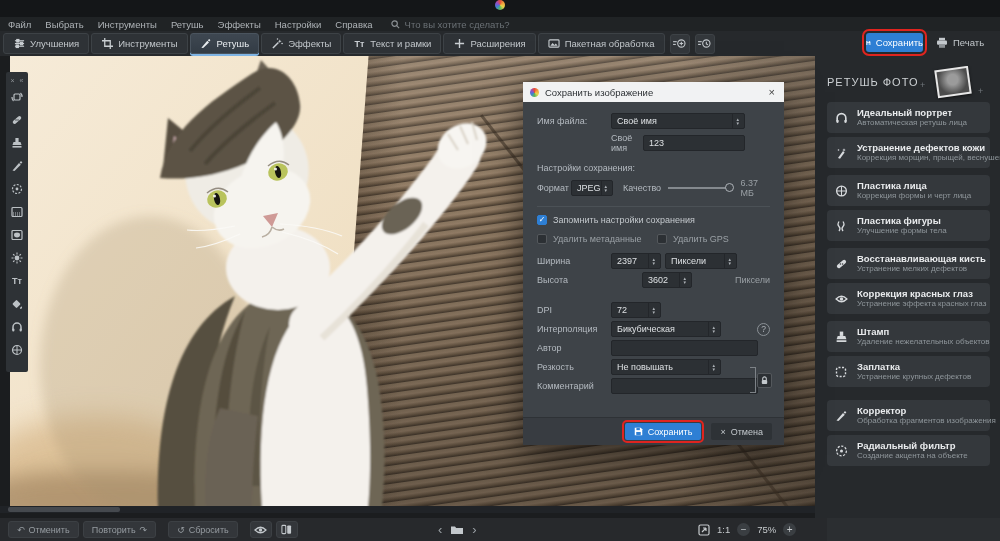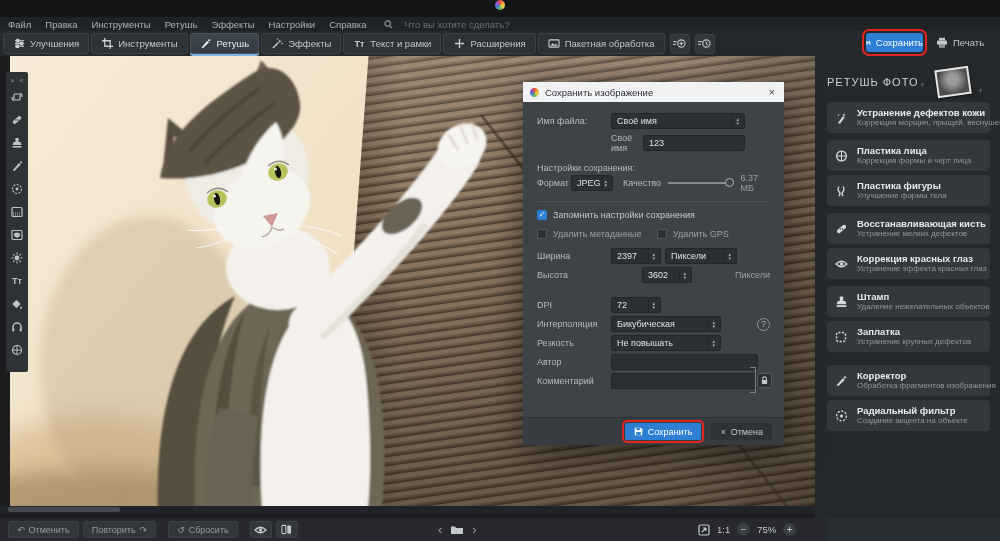--- a/index.html
+++ b/index.html
@@ -5,21 +5,21 @@
   * { margin:0; padding:0; box-sizing:border-box; font-family:"Liberation Sans","DejaVu Sans",sans-serif; }
   html,body { width:1000px; height:541px; overflow:hidden; background:#1b1d1f; }
   svg { display:block; }
 
   
   #titlebar { position:absolute; left:0; top:0; width:1000px; height:17px; background:#141618; display:flex; align-items:center; padding:0 6px; gap:6px;flex-direction:column; }
   .logo { width:10px; height:10px; border-radius:50%; background:conic-gradient(#e54b3c,#f2a33c,#e8d44d,#58b85c,#3f7fd4,#8e4fc9,#e54b3c); flex:0 0 auto; }
   #title-text { font-size:9.5px; color:#8d9296; }
   #menubar { position:absolute; left:0; top:17px; width:1000px; height:14px; background:#202325; display:flex; align-items:center; gap:14px; padding:0 8px; }
   .mitem { font-size:9.5px; color:#aeb3b7; cursor:default; }
-  #menubar .search { display:flex; align-items:center; gap:11px; margin-left:4px; }
+  #menubar .search { display:flex; align-items:center; gap:5px; margin-left:4px; }
   #menubar .search input { background:transparent; border:none; outline:none; color:#6b7176; font-size:9.5px; width:140px; }
   #menubar .search input::placeholder { color:#6b7176; }
 
   #tabbar { position:absolute; left:0; top:31px; width:1000px; height:25px; background:#26292c; display:flex; align-items:center; padding:0 3px; gap:2px; }
   .tab { height:21px; display:flex; align-items:center; gap:5px; padding:0 9px; background:#2e3236; border:1px solid #3d4246; border-radius:3px; color:#c3c8cc; font-size:9.5px; white-space:nowrap; cursor:pointer; }
   .tab.active { background:linear-gradient(#3e4751,#333c45); border-color:#4a545e; color:#e8ecef; box-shadow:0 2px 0 #7fb4e4; }
   .tab .ticon { width:12px; height:12px; flex:0 0 auto; display:flex; align-items:center; justify-content:center; color:#c9ced2; font-size:9px; font-weight:bold; }
   .qbtn { width:20px; height:20px; background:#33373b; border:1px solid #3d4246; border-radius:3px; display:flex; align-items:center; justify-content:center; margin-left:3px; cursor:pointer; }
   #save-top { position:absolute; left:866px; top:33px; width:57px; height:19px; background:#2e7fd4; border-radius:3px; display:flex; align-items:center; justify-content:center; gap:5px; color:#fff; font-size:9.5px; cursor:pointer; outline:2px solid #e0241f; outline-offset:2px; }
   #print-top { position:absolute; left:936px; top:33px; height:19px; display:flex; align-items:center; gap:5px; color:#c3c8cc; font-size:9.5px; cursor:pointer; }
@@ -104,21 +104,21 @@
 </head>
 <body>
 
 <div id="titlebar">
   <div class="logo"></div>
   <div id="title-text">ФотоМАСТЕР - Кошечка.jpg</div>
 </div>
 
 <div id="menubar">
   <span class="mitem">Файл</span>
-  <span class="mitem">Правка</span>
+  <span class="mitem">Выбрать</span>
   <span class="mitem">Инструменты</span>
   <span class="mitem">Ретушь</span>
   <span class="mitem">Эффекты</span>
   <span class="mitem">Настройки</span>
   <span class="mitem">Справка</span>
   <span class="search">
     <svg width="9" height="9" viewBox="0 0 10 10">
         <circle cx="4" cy="4" r="3" fill="none" stroke="#8d9296" stroke-width="1.3"></circle>
         <line x1="6.3" y1="6.3" x2="9" y2="9" stroke="#8d9296" stroke-width="1.3"></line>
       </svg>
@@ -380,20 +380,31 @@
       <span class="plus" style="left:2px;top:14px;">+</span>
       <span class="plus" style="left:60px;top:20px;">+</span>
       <div class="frame">
           <div class="pic"></div>
         </div>
     </div>
   </div>
 
   <div class="ritem">
     <span class="ic">
+        <svg width="13" height="13" viewBox="0 0 12 12">
+          <path d="M2 9 V6 a4 4 0 0 1 8 0 v3" fill="none" stroke="#d7dadd" stroke-width="1.5"></path>
+          <rect x="1.2" y="7.5" width="2.2" height="3" rx="1" fill="#d7dadd"></rect>
+          <rect x="8.6" y="7.5" width="2.2" height="3" rx="1" fill="#d7dadd"></rect>
+        </svg>
+      </span>
+    <div class="t">Идеальный портрет</div>
+    <div class="s">Автоматическая ретушь лица</div>
+  </div>
+  <div class="ritem">
+    <span class="ic">
         <svg width="12" height="12" viewBox="0 0 12 12">
           <path d="M3 11 L8 4 l1.6 1.6 L5 11.8z" fill="#d7dadd"></path>
           <path d="M9 1.2l.5 1.2 1.2.5-1.2.5-.5 1.2-.5-1.2-1.2-.5 1.2-.5z" fill="#d7dadd"></path>
           <circle cx="3.5" cy="3" r=".8" fill="#d7dadd"></circle>
         </svg>
       </span>
     <div class="t">Устранение дефектов кожи</div>
     <div class="s">Коррекция морщин, прыщей, веснушек</div>
   </div>
   <div class="ritem gap6">
@@ -498,21 +509,21 @@
     <div class="row" style="margin-top:4px;">
       <span class="lab"></span>
       <span class="val" style="width:32px;color:#b4bac0;">Своё имя</span>
       <div class="field" style="width:102px;">
         <input value="123" style="">
       </div>
     </div>
     <div class="row" style="margin-top:10px;">
       <span class="val" style="color:#b4bac0;">Настройки сохранения:</span>
     </div>
-    <div class="row" style="">
+    <div class="row" style="margin-top:5px;">
       <span class="lab" style="width:34px;">Формат</span>
       <div class="field" style="width:44px;">
         <span>JPEG</span>
         <span class="spin">
             <i>▴</i>
             <i>▾</i>
           </span>
       </div>
       <span class="lab" style="width:auto;margin-left:10px;margin-right:7px;">Качество</span>
       <div class="slider">
@@ -578,33 +589,33 @@
       <div class="field" style="width:110px;">
         <span>Бикубическая</span>
         <span class="spin">
             <i>▴</i>
             <i>▾</i>
           </span>
       </div>
       <span class="help">?</span>
     </div>
     <div class="row" style="margin-top:3px;">
+      <span class="lab">Автор</span>
+      <div class="field" style="width:147px;">
+        <input value="" style="">
+      </div>
+    </div>
+    <div class="row" style="margin-top:3px;">
       <span class="lab">Резкость</span>
       <div class="field" style="width:110px;">
         <span>Не повышать</span>
         <span class="spin">
             <i>▴</i>
             <i>▾</i>
           </span>
-      </div>
-    </div>
-    <div class="row" style="margin-top:3px;">
-      <span class="lab">Автор</span>
-      <div class="field" style="width:147px;">
-        <input value="" style="">
       </div>
     </div>
     <div class="row" style="margin-top:3px;">
       <span class="lab">Комментарий</span>
       <div class="field" style="width:147px;">
         <input value="" style="">
       </div>
     </div>
   </div>
   <div id="linker">

